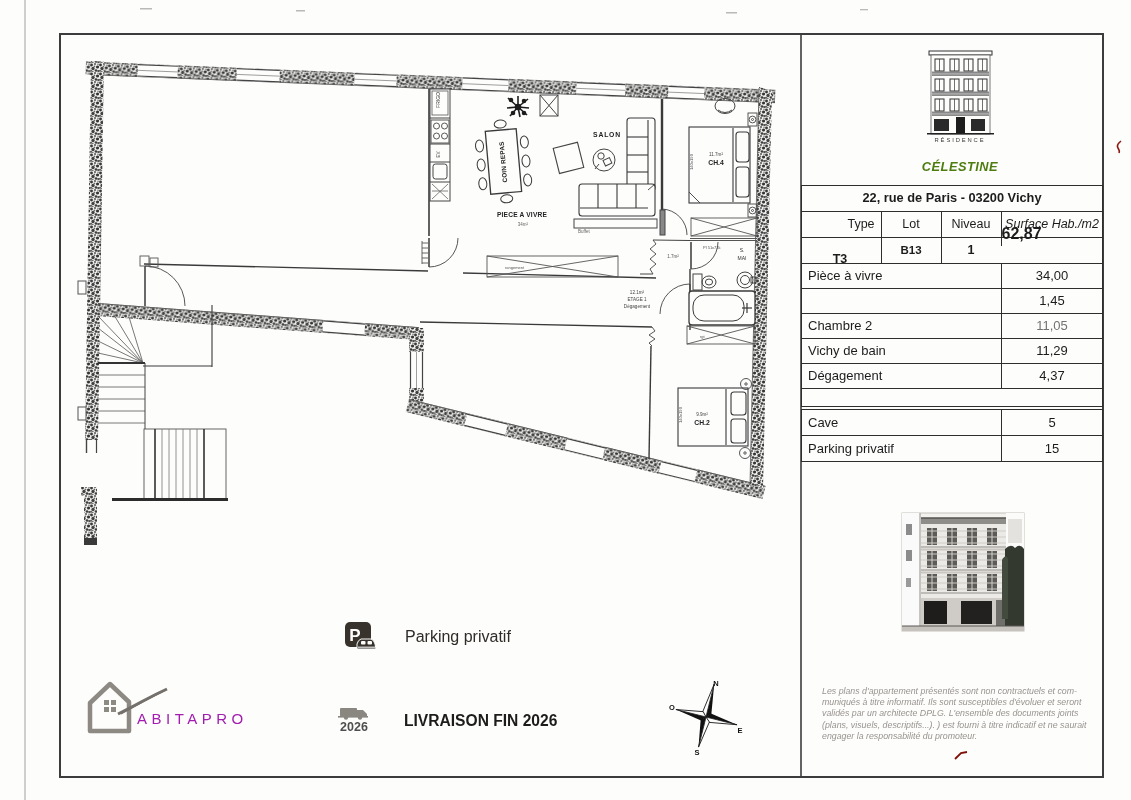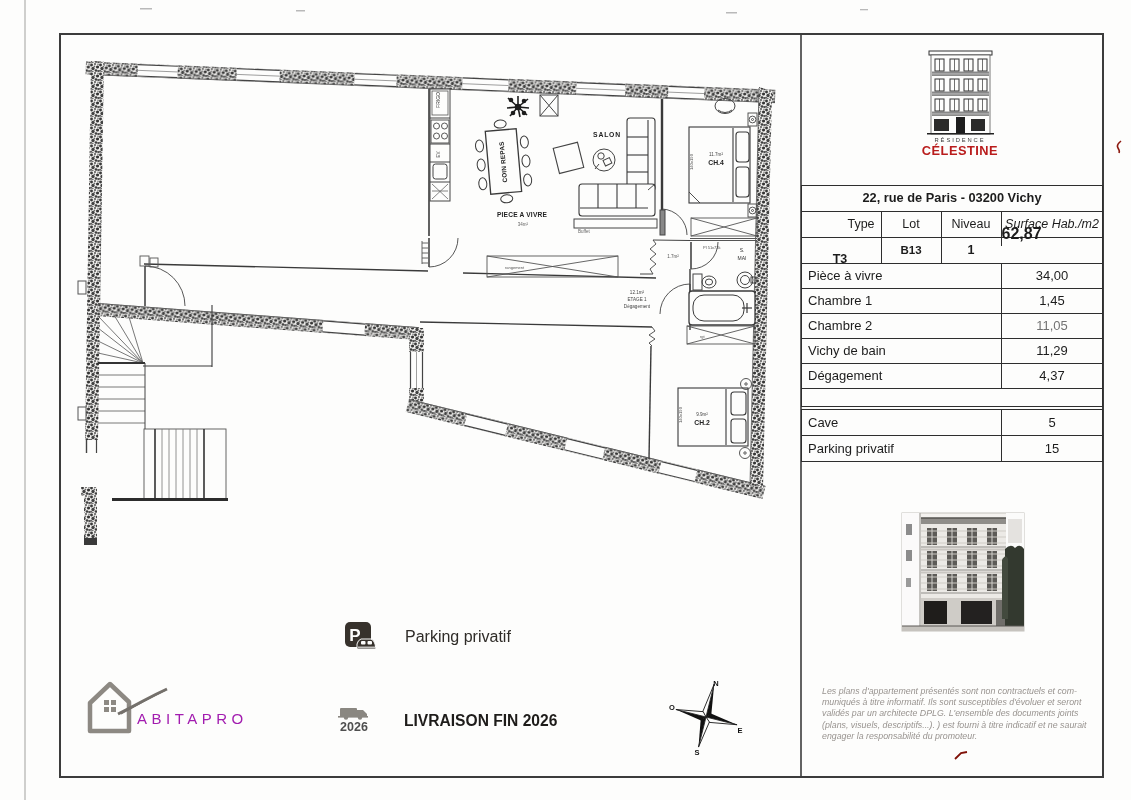--- a/index.html
+++ b/index.html
@@ -632,21 +632,21 @@
 <g font-size="7.5" font-weight="bold" fill="#111" text-anchor="middle">
 <text x="716" y="686">N</text>
 <text x="672" y="710">O</text>
 <text x="740" y="733">E</text>
 <text x="697" y="755">S</text>
 </g>
 </svg>
 
 <div class="abs" style="left:809px;top:137px;width:302px;text-align:center;font-size:5.8px;letter-spacing:1.9px;color:#3a3a3a;">RÉSIDENCE</div>
 
-<div class="abs" style="left:809px;top:143px;width:302px;text-align:center;font-size:12.8px;font-weight:bold;letter-spacing:0.5px;color:#b91c1c;">CÉLESTINE</div>
+<div class="abs" style="left:809px;top:159px;width:302px;text-align:center;font-size:12.8px;font-weight:bold;letter-spacing:0.5px;color:#4d7c0f;font-style:italic;">CÉLESTINE</div>
 
 <div class="abs" style="left:801px;top:185px;width:302px;height:227px;">
 
 <div class="abs" style="left:0;top:0;width:300px;height:24.5px;border:1.5px solid #2e2e2e;text-align:center;line-height:24px;font-size:12.8px;font-weight:bold;color:#1c1c1c;">22, rue de Paris - 03200 Vichy</div>
 
 <div class="abs" style="left:0;top:26px;width:300px;height:24.5px;border:1.5px solid #2e2e2e;"></div>
 <div class="abs" style="left:0;top:26px;width:78px;height:26px;text-align:center;line-height:27px;font-size:12.5px;color:#1c1c1c;padding-left:21px;">Type</div>
 <div class="abs" style="left:79.5px;top:26px;width:59px;height:26px;border-left:1.5px solid #2e2e2e;text-align:center;line-height:27px;font-size:12.5px;color:#1c1c1c;">Lot</div>
 <div class="abs" style="left:139.5px;top:26px;width:59px;height:26px;border-left:1.5px solid #2e2e2e;text-align:center;line-height:27px;font-size:12.5px;color:#1c1c1c;">Niveau</div>
 <div class="abs" style="left:199.5px;top:26px;width:101px;height:26px;border-left:1.5px solid #2e2e2e;text-align:center;line-height:27px;font-size:12.5px;color:#1c1c1c;font-style:italic;">Surface Hab./m2</div>
@@ -654,21 +654,20 @@
 <div class="abs" style="left:0;top:52px;width:300px;height:24.5px;border:1.5px solid #2e2e2e;"></div>
 <div class="abs" style="left:0;top:61px;width:78px;height:26px;text-align:center;line-height:27px;font-size:12.5px;font-weight:bold;color:#1c1c1c;">T3</div>
 <div class="abs" style="left:79.5px;top:52px;width:59px;height:26px;border-left:1.5px solid #2e2e2e;text-align:center;line-height:27px;font-size:11.5px;font-weight:bold;color:#1c1c1c;">B13</div>
 <div class="abs" style="left:139.5px;top:52px;width:59px;height:26px;border-left:1.5px solid #2e2e2e;text-align:center;line-height:27px;font-size:12.5px;font-weight:bold;color:#1c1c1c;">1</div>
 <div class="abs" style="left:199.5px;top:35px;width:101px;height:26px;border-left:1.5px solid #2e2e2e;line-height:27px;font-size:16px;font-weight:bold;color:#1c1c1c;">62,87</div>
 
 <div class="abs" style="left:0;top:78px;width:300px;height:23.5px;border:1.5px solid #2e2e2e;"></div>
 <div class="abs" style="left:7px;top:78px;width:190px;height:25px;line-height:26px;font-size:13px;color:#1c1c1c;">Pièce à vivre</div>
 <div class="abs" style="left:199.5px;top:78px;width:101px;height:25px;border-left:1.5px solid #2e2e2e;text-align:center;line-height:26px;font-size:13px;color:#1c1c1c;">34,00</div>
 <div class="abs" style="left:0;top:103px;width:300px;height:23.5px;border:1.5px solid #2e2e2e;"></div>
-<div class="abs" style="left:7px;top:103px;width:190px;height:25px;line-height:26px;font-size:13px;color:#1c1c1c;">Chambre 1</div>
 <div class="abs" style="left:199.5px;top:103px;width:101px;height:25px;border-left:1.5px solid #2e2e2e;text-align:center;line-height:26px;font-size:13px;color:#1c1c1c;">1,45</div>
 <div class="abs" style="left:0;top:128px;width:300px;height:23.5px;border:1.5px solid #2e2e2e;"></div>
 <div class="abs" style="left:7px;top:128px;width:190px;height:25px;line-height:26px;font-size:13px;color:#1c1c1c;">Chambre 2</div>
 <div class="abs" style="left:199.5px;top:128px;width:101px;height:25px;border-left:1.5px solid #2e2e2e;text-align:center;line-height:26px;font-size:13px;color:#737373;">11,05</div>
 <div class="abs" style="left:0;top:153px;width:300px;height:23.5px;border:1.5px solid #2e2e2e;"></div>
 <div class="abs" style="left:7px;top:153px;width:190px;height:25px;line-height:26px;font-size:13px;color:#1c1c1c;">Vichy de bain</div>
 <div class="abs" style="left:199.5px;top:153px;width:101px;height:25px;border-left:1.5px solid #2e2e2e;text-align:center;line-height:26px;font-size:13px;color:#1c1c1c;">11,29</div>
 <div class="abs" style="left:0;top:178px;width:300px;height:23.5px;border:1.5px solid #2e2e2e;"></div>
 <div class="abs" style="left:7px;top:178px;width:190px;height:25px;line-height:26px;font-size:13px;color:#1c1c1c;">Dégagement</div>
 <div class="abs" style="left:199.5px;top:178px;width:101px;height:25px;border-left:1.5px solid #2e2e2e;text-align:center;line-height:26px;font-size:13px;color:#1c1c1c;">4,37</div>

